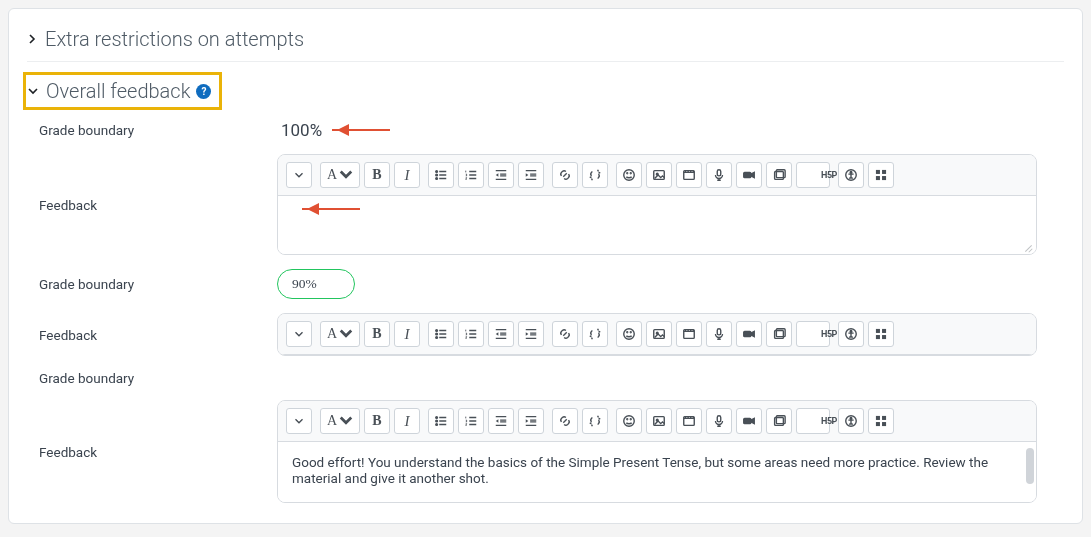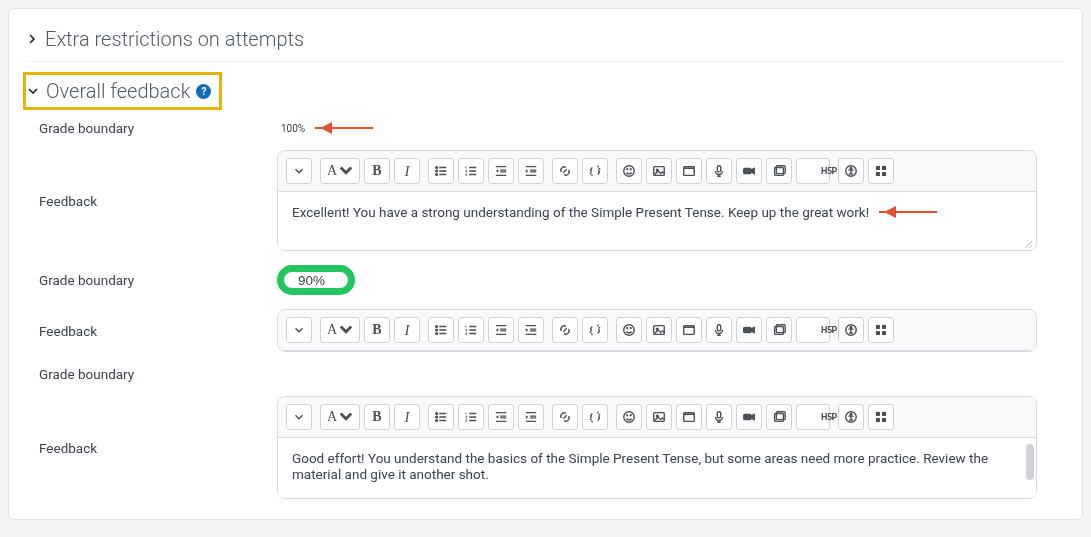--- a/index.html
+++ b/index.html
@@ -39,24 +39,24 @@
   }
   .help-icon {
     display:inline-flex;align-items:center;justify-content:center;
     width:15px;height:15px;border-radius:50%;
     background:#0f6cbf;color:#fff;font-size:10px;font-weight:700;margin-left:6px;
   }
   .divider { border:0;border-top:1px solid #eceef0;margin:4px 0 10px 0;}
   .form-row { display:flex; align-items:center; margin-bottom:14px; }
   .form-label { flex:0 0 250px; padding-left:12px; font-size:13.5px; color:#3b444f;}
   .form-field { flex:1; display:flex; align-items:center; }
-  .readonly-val { font-size:10px; color:#3b444f; padding-left:4px;}
+  .readonly-val { font-size:17px; color:#3b444f; padding-left:4px;}
   .pill-input {
-    width:78px;height:30px;border:7px solid #22c55e;border-radius:16px;
-    padding:0 14px;font-size:13.5px;color:#3b444f;outline:none;
+    width:78px;height:30px;border:1px solid #22c55e;border-radius:16px;
+    padding:0 14px;font-size:13.5px;color:#3b444f;outline:none;font-family:Liberation Serif, serif;
   }
   .arrow {
     position:relative;width:58px;height:2px;background:#e05033;margin-left:10px;
   }
   .arrow::before{
     content:"";position:absolute;left:-1px;top:-5px;
     border:6px solid transparent;border-right:12px solid #e05033;
   }
   .editor {
     border:1px solid #d7dbe0;border-radius:8px;overflow:hidden;width:760px;
@@ -245,21 +245,20 @@
                     <rect x="3" y="3" width="3" height="3" fill="#495057"></rect>
                     <rect x="10" y="3" width="3" height="3" fill="#495057"></rect>
                     <rect x="3" y="10" width="3" height="3" fill="#495057"></rect>
                     <rect x="10" y="10" width="3" height="3" fill="#495057"></rect>
                   </svg>
                 </span>
     </div>
   </div>
 <div class="editor-body">
               <div class="content-row">
-                <span>Excellent! You have a strong understanding of the Simple Present Tense. Keep up the great work!</span>
                 <span class="arrow"></span>
               </div>
               <div class="resize"></div>
             </div>
           </div>
         </div>
       </div>
       <div class="form-row">
         <div class="form-label">Grade boundary</div>
         <div class="form-field">

